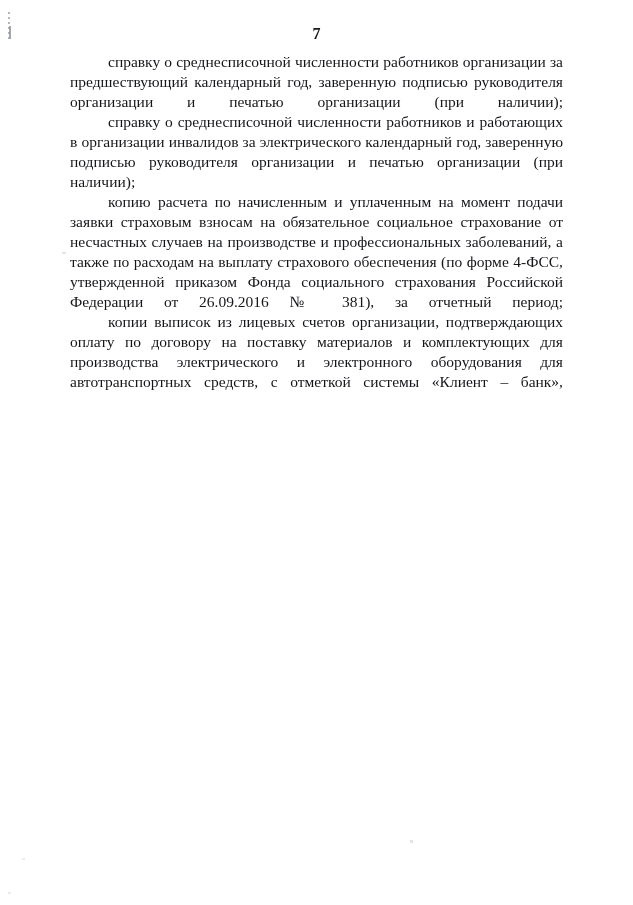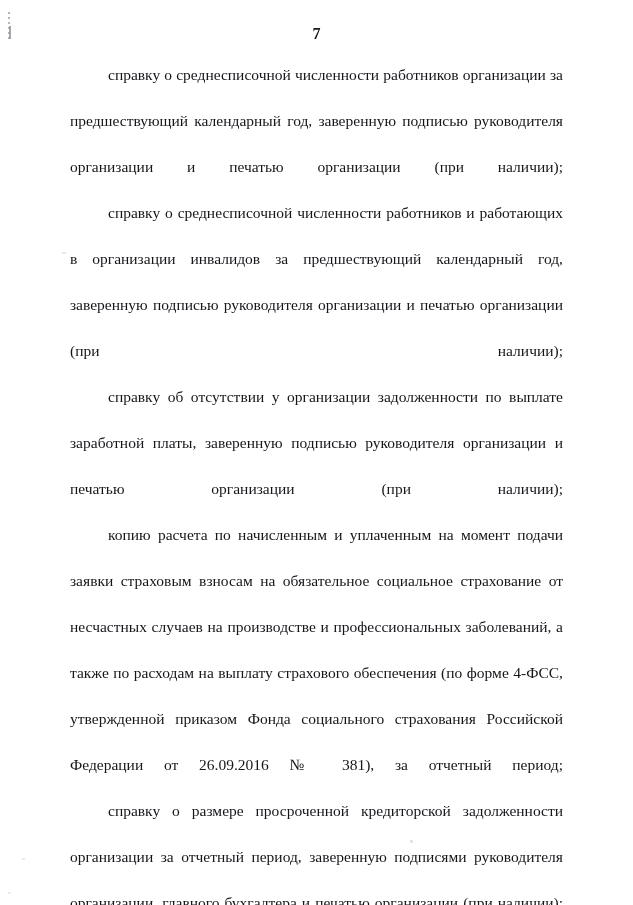--- a/index.html
+++ b/index.html
@@ -71,21 +71,21 @@
     top: 52px;
     width: 493px;
   }
 
   .para {
     margin: 0;
     text-align: justify;
     text-align-last: left;
     text-justify: inter-word;
     font-size: 15.5px;
-    line-height: 46px;
+    line-height: 20px;
     text-indent: 38px;
     hyphens: none;
     word-spacing: 0.1px;
   }
   .para.last-justified {
     text-align-last: justify;
   }
 </style>
 </head>
 <body>
@@ -96,20 +96,18 @@
   <div class="scan-bar"></div>
   <div class="scan-artifact" style="left:62px; top:252px; width:4px; height:2px; opacity:.35;"></div>
   <div class="scan-artifact" style="left:22px; top:858px; width:3px; height:2px; opacity:.3;"></div>
   <div class="scan-artifact" style="left:410px; top:840px; width:3px; height:3px; opacity:.4;"></div>
   <div class="scan-artifact" style="left:8px; top:892px; width:3px; height:2px; opacity:.28;"></div>
 
   <div class="page-number">7</div>
 
   <div class="body-text">
     <p class="para last-justified">справку о среднесписочной численности работников организации за предшествующий календарный год, заверенную подписью руководителя организации и печатью организации (при наличии);</p>
-    <p class="para last-justified">справку о среднесписочной численности работников и работающих в организации инвалидов за предшествующий календарный год, заверенную подписью руководителя организации и печатью организации (при наличии);</p>
-    <p class="para last-justified">справку об отсутствии у организации задолженности по выплате заработной платы, заверенную подписью руководителя организации и печатью организации (при наличии);</p>
+    <p class="para last-justified">справку о среднесписочной численности работников и работающих в организации инвалидов за электрического календарный год, заверенную подписью руководителя организации и печатью организации (при наличии);</p>
     <p class="para last-justified">копию расчета по начисленным и уплаченным на момент подачи заявки страховым взносам на обязательное социальное страхование от несчастных случаев на производстве и профессиональных заболеваний, а также по расходам на выплату страхового обеспечения (по форме 4-ФСС, утвержденной приказом Фонда социального страхования Российской Федерации от 26.09.2016 № 381), за отчетный период;</p>
-    <p class="para last-justified">справку о размере просроченной кредиторской задолженности организации за отчетный период, заверенную подписями руководителя организации, главного бухгалтера и печатью организации (при наличии);</p>
     <p class="para last-justified">копии выписок из лицевых счетов организации, подтверждающих оплату по договору на поставку материалов и комплектующих для производства электрического и электронного оборудования для автотранспортных средств, с отметкой системы «Клиент – банк»,</p>
   </div>
 
 </div>
 
 </body></html>

